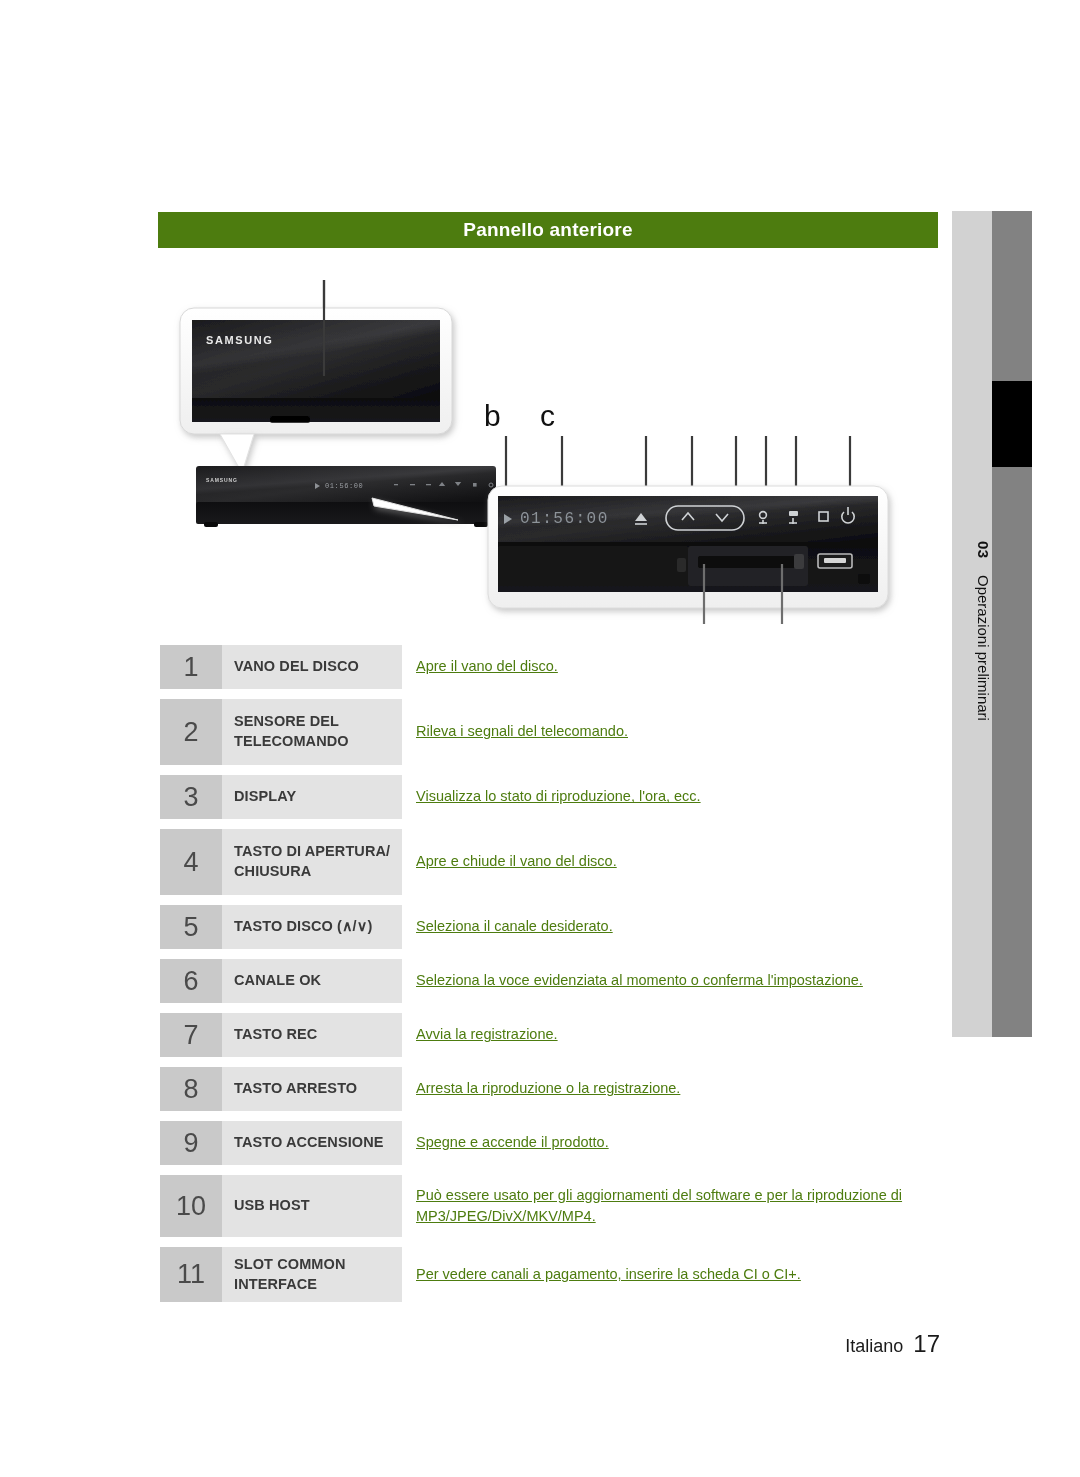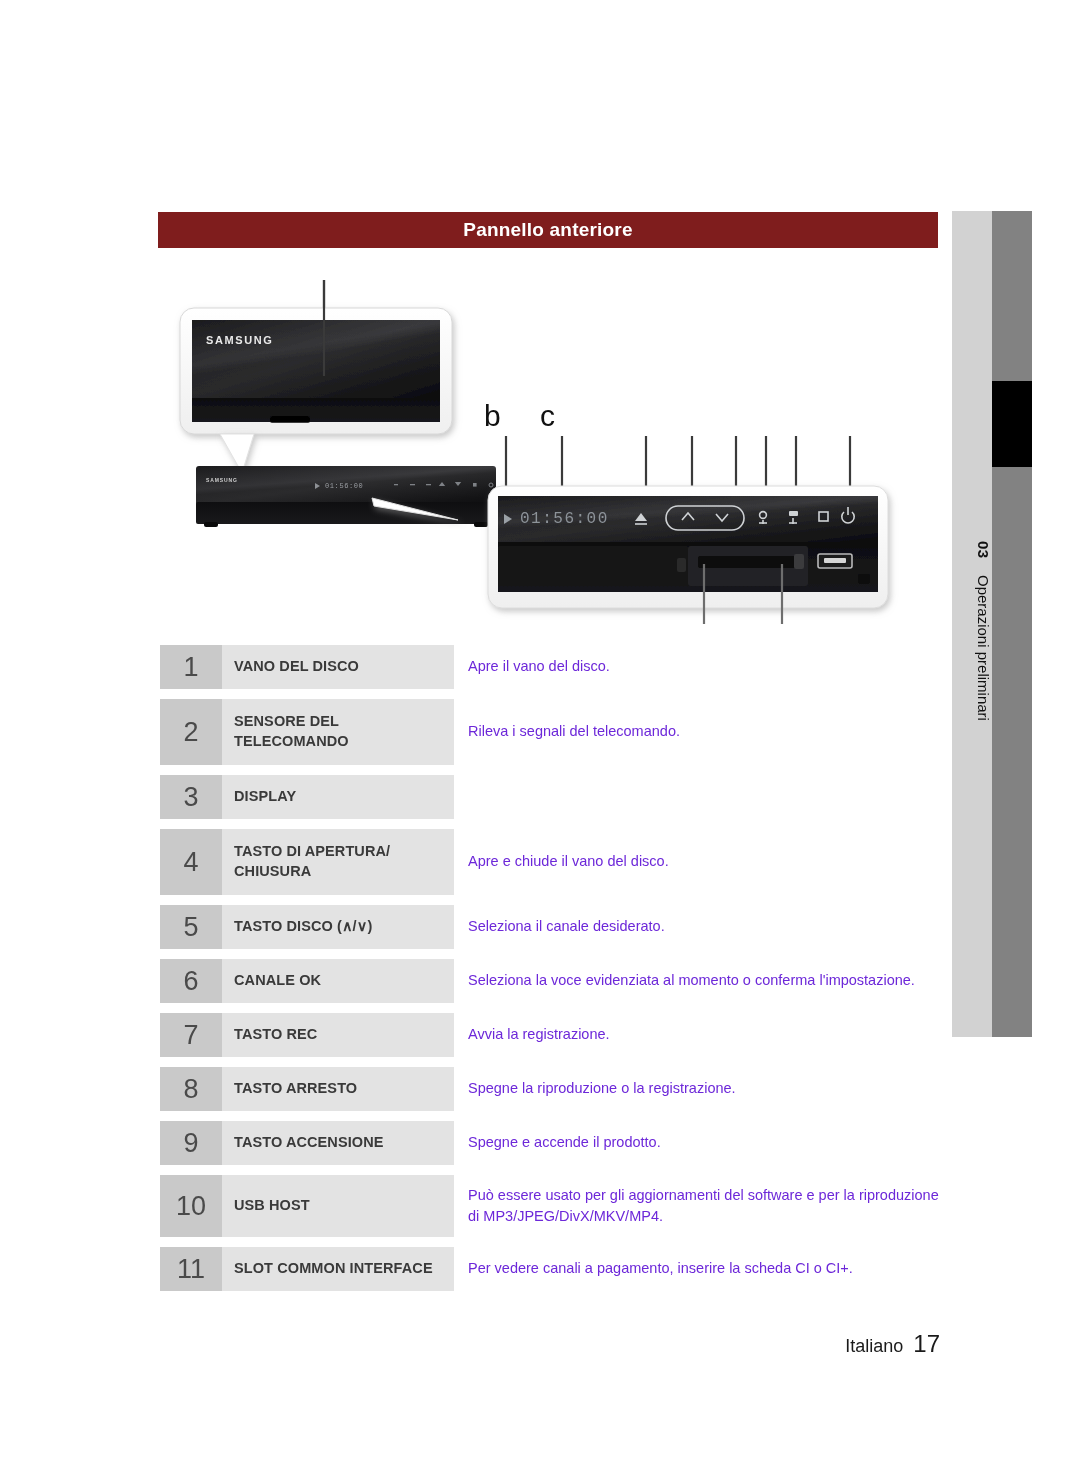--- a/index.html
+++ b/index.html
@@ -11,21 +11,21 @@
     color:#231f20;
     position:relative;
     overflow:hidden;
     -webkit-font-smoothing:antialiased;
   }
   .page{position:absolute;inset:0;}
 
   
   .section-bar{
     position:absolute;left:158px;top:212px;width:780px;height:36px;
-    background:#7f1d1d;
+    background:#4d7c0f;
     display:flex;align-items:center;justify-content:center;
   }
   .section-bar .title{
     color:#ffffff;font-size:19px;font-weight:bold;letter-spacing:.2px;
   }
 
   
   .side-tab{position:absolute;left:952px;top:211px;width:88px;height:826px;}
   .side-tab .light{
     position:absolute;left:0;top:0;width:40px;height:100%;
@@ -55,30 +55,30 @@
 
   
   .legend{position:absolute;left:160px;top:645px;width:800px;}
   .lrow{display:flex;align-items:stretch;margin-bottom:10px;}
   .lnum{
     width:62px;min-height:44px;background:#c9c9c9;
     display:flex;align-items:center;justify-content:center;
     font-size:27px;color:#4a4a4a;font-weight:normal;flex:none;
   }
   .lname{
-    width:232px;background:#e3e3e3;flex:none;
+    width:180px;background:#e3e3e3;flex:none;
     display:flex;align-items:center;
     padding:8px 0 8px 12px;box-sizing:border-box;
     font-size:14.5px;font-weight:bold;color:#3a3a3a;line-height:1.35;
     letter-spacing:.1px;
   }
   .ldesc{
     flex:1;display:flex;align-items:center;
     padding:8px 10px 8px 14px;box-sizing:border-box;
-    font-size:14.5px;color:#6d28d9;line-height:1.45;
+    font-size:14.5px;color:#4d7c0f;line-height:1.45;text-decoration:underline;
   }
   .lrow.tall .lnum,.lrow.tall .lname{min-height:66px;}
   .lrow.tall2 .lnum,.lrow.tall2 .lname{min-height:62px;}
 
   
   .footer{
     position:absolute;right:140px;top:1330px;
     display:flex;align-items:baseline;gap:10px;
   }
   .footer .lang{font-size:18px;color:#1a1a1a;}
@@ -259,20 +259,21 @@
 
     <div class="lrow tall">
       <div class="lnum">2</div>
       <div class="lname">SENSORE DEL TELECOMANDO</div>
       <div class="ldesc">Rileva i segnali del telecomando.</div>
     </div>
 
     <div class="lrow">
       <div class="lnum">3</div>
       <div class="lname">DISPLAY</div>
+      <div class="ldesc">Visualizza lo stato di riproduzione, l'ora, ecc.</div>
     </div>
 
     <div class="lrow tall">
       <div class="lnum">4</div>
       <div class="lname">TASTO DI APERTURA/ CHIUSURA</div>
       <div class="ldesc">Apre e chiude il vano del disco.</div>
     </div>
 
     <div class="lrow">
       <div class="lnum">5</div>
@@ -288,21 +289,21 @@
 
     <div class="lrow">
       <div class="lnum">7</div>
       <div class="lname">TASTO REC</div>
       <div class="ldesc">Avvia la registrazione.</div>
     </div>
 
     <div class="lrow">
       <div class="lnum">8</div>
       <div class="lname">TASTO ARRESTO</div>
-      <div class="ldesc">Spegne la riproduzione o la registrazione.</div>
+      <div class="ldesc">Arresta la riproduzione o la registrazione.</div>
     </div>
 
     <div class="lrow">
       <div class="lnum">9</div>
       <div class="lname">TASTO ACCENSIONE</div>
       <div class="ldesc">Spegne e accende il prodotto.</div>
     </div>
 
     <div class="lrow tall2">
       <div class="lnum">10</div>

